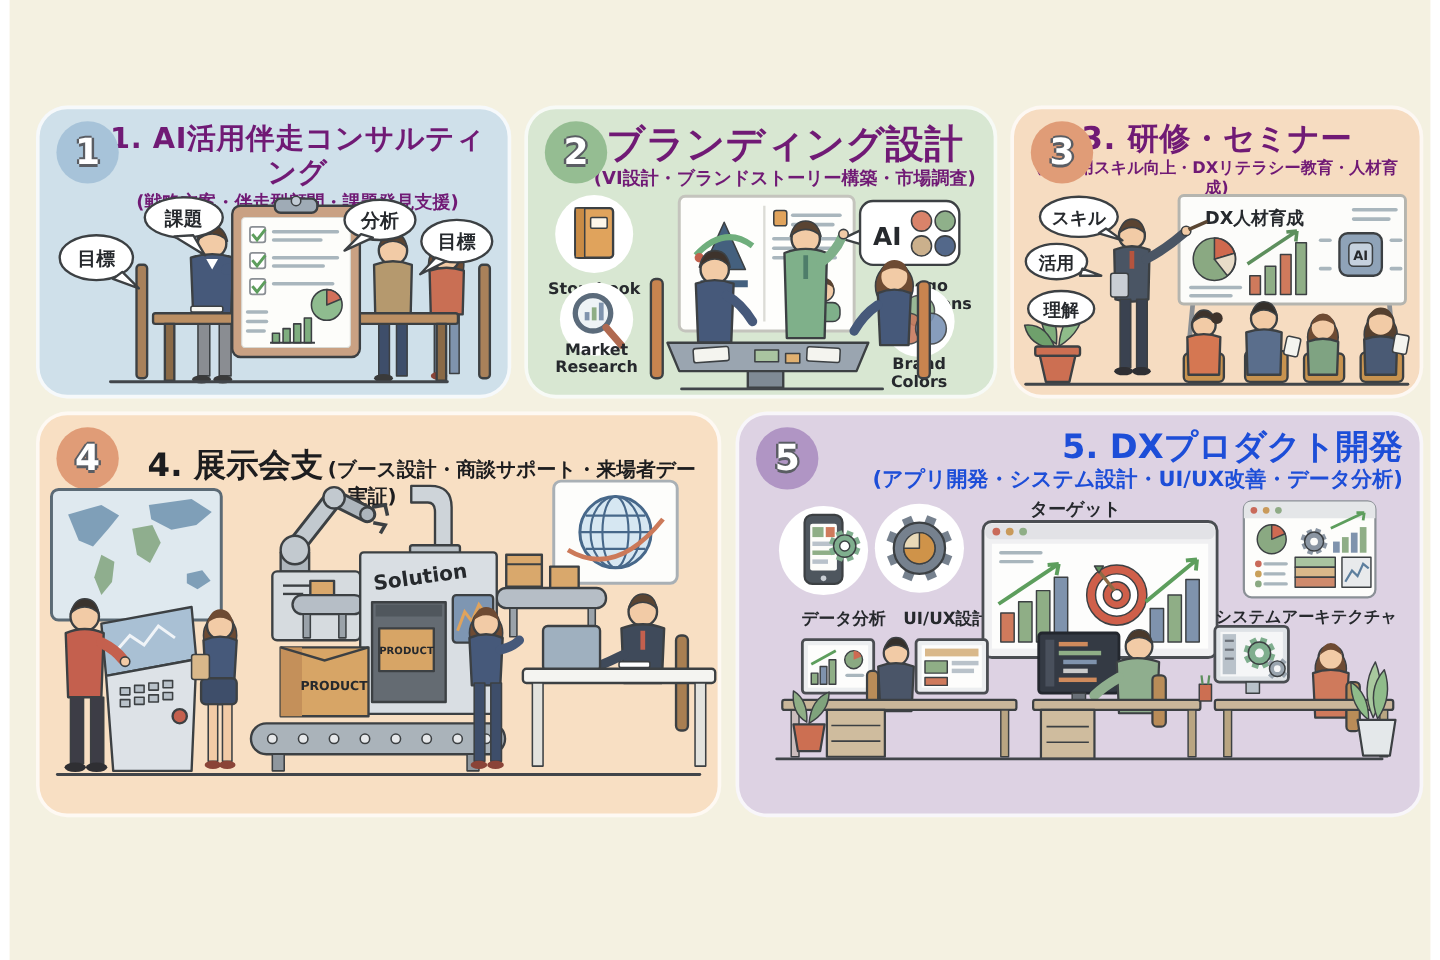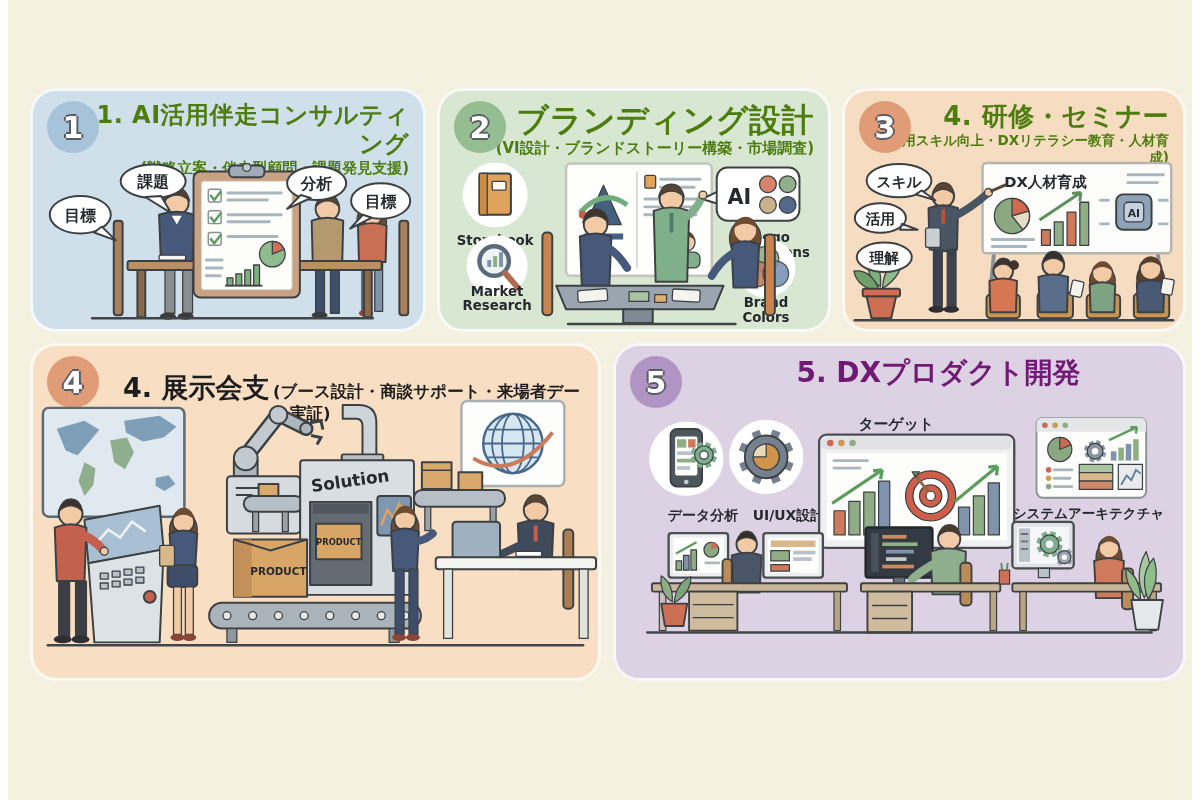--- a/index.html
+++ b/index.html
@@ -4,31 +4,31 @@
 <style>
   *{margin:0;padding:0;box-sizing:border-box}
   html,body{width:1200px;height:800px}
   body{background:#ffffff;font-family:"DejaVu Sans","Liberation Sans",sans-serif;position:relative;overflow:hidden}
   .canvas{position:absolute;left:8px;top:0;width:1184px;height:800px}
   .panel{position:absolute;border-radius:26px;border:3px solid rgba(255,255,255,.8);overflow:hidden}
   .panel-head{position:relative;padding:10px 14px 0 14px}
   .badge{position:absolute;left:14px;top:10px;width:52px;height:52px;border-radius:50%;
          display:flex;align-items:center;justify-content:center;font-size:30px;font-weight:bold;color:#fff;
          text-shadow:-2px 0 0 #5a5d63,2px 0 0 #5a5d63,0 -2px 0 #5a5d63,0 2px 0 #5a5d63}
-  .titles{text-align:right;color:#4d7c0f;padding-left:40px}
+  .titles{text-align:center;color:#701a75;padding-left:40px}
   .titles h2{font-size:24px;font-weight:800;line-height:1.2;letter-spacing:.5px}
   .titles p{font-size:15px;font-weight:bold;line-height:1.25}
   .p2 .titles h2{font-size:32px}
   .p3 .titles h2{font-size:26px}
   .p3 .titles{padding-left:0}
   .p3 .titles p{font-size:13.5px}
   .inline-titles{display:flex;align-items:baseline;color:#1d1d1f;padding:14px 0 0 76px;gap:2px}
   .inline-titles h2{font-size:27px;font-weight:800}
   .inline-titles p{font-size:16.5px;font-weight:bold}
-  .left-titles{text-align:center;color:#701a75;padding-left:78px}
+  .left-titles{text-align:right;color:#1d4ed8;padding-left:78px}
   .left-titles h2{font-size:28px;font-weight:800;line-height:1.2}
   .left-titles p{font-size:17.5px;font-weight:bold;line-height:1.25}
   .panel svg{position:absolute;left:0;bottom:0;display:block}
   svg .o{stroke:#3c4043;stroke-width:2;stroke-linejoin:round;stroke-linecap:round}
   svg .o1{stroke:#3c4043;stroke-width:1.3;stroke-linejoin:round}
   svg text{font-family:"DejaVu Sans","Liberation Sans",sans-serif;font-weight:bold;fill:#26292d}
   svg .floor{stroke:#41454a;stroke-width:2.5;stroke-linecap:round}
   svg .gline{stroke:#a9b6bd;stroke-width:3;stroke-linecap:round}
 </style>
 </head>
@@ -243,21 +243,21 @@
       <line x1="130" y1="163" x2="300" y2="163" class="floor"></line>
     </svg>
   </section>
 
   <section class="panel p3" style="left: 834px; top: 88px; width: 344px; height: 244px; background-color: rgb(246, 220, 193);">
     <div class="panel-head">
       <div class="badge" style="background-color: rgb(224, 156, 119);">
           <span>3</span>
         </div>
       <div class="titles">
-        <h2>4. 研修・セミナー</h2>
+        <h2>3. 研修・セミナー</h2>
         <p>(AI活用スキル向上・DXリテラシー教育・人材育成)</p>
       </div>
     </div>
     <svg viewBox="0 0 344 177" width="100%" height="177" preserveAspectRatio="xMidYMax meet">
 
       <g>
         <line x1="152" y1="96" x2="146" y2="160" stroke="#8a8f94" stroke-width="4"></line>
         <line x1="318" y1="96" x2="324" y2="160" stroke="#8a8f94" stroke-width="4"></line>
         <rect x="140" y="8" width="192" height="92" rx="4" fill="#fcfcfa" stroke="#b5b5af" stroke-width="2.5"></rect>
         <text x="204" y="32" text-anchor="middle" font-size="15">DX人材育成</text>
@@ -511,20 +511,21 @@
     </svg>
   </section>
 
   <section class="panel p5" style="left: 605px; top: 343px; width: 573px; height: 338px; background-color: rgb(221, 210, 227);">
     <div class="panel-head">
       <div class="badge" style="background-color: rgb(176, 149, 196);">
           <span>5</span>
         </div>
       <div class="left-titles">
         <h2>5. DXプロダクト開発</h2>
+        <p>(アプリ開発・システム設計・UI/UX改善・データ分析)</p>
       </div>
     </div>
     <svg viewBox="0 20 573 282" width="100%" height="262" preserveAspectRatio="xMidYMax meet">
       <text x="283" y="34" text-anchor="middle" font-size="16">ターゲット</text>
 
       <g>
         <circle cx="57" cy="66" r="40" fill="#ffffff"></circle>
         <rect x="40" y="34" width="34" height="62" rx="7" fill="#4e565e" class="o"></rect>
         <rect x="45" y="42" width="24" height="42" rx="2" fill="#fdfdfa"></rect>
         <rect x="47" y="45" width="10" height="9" fill="#8fae86"></rect>

